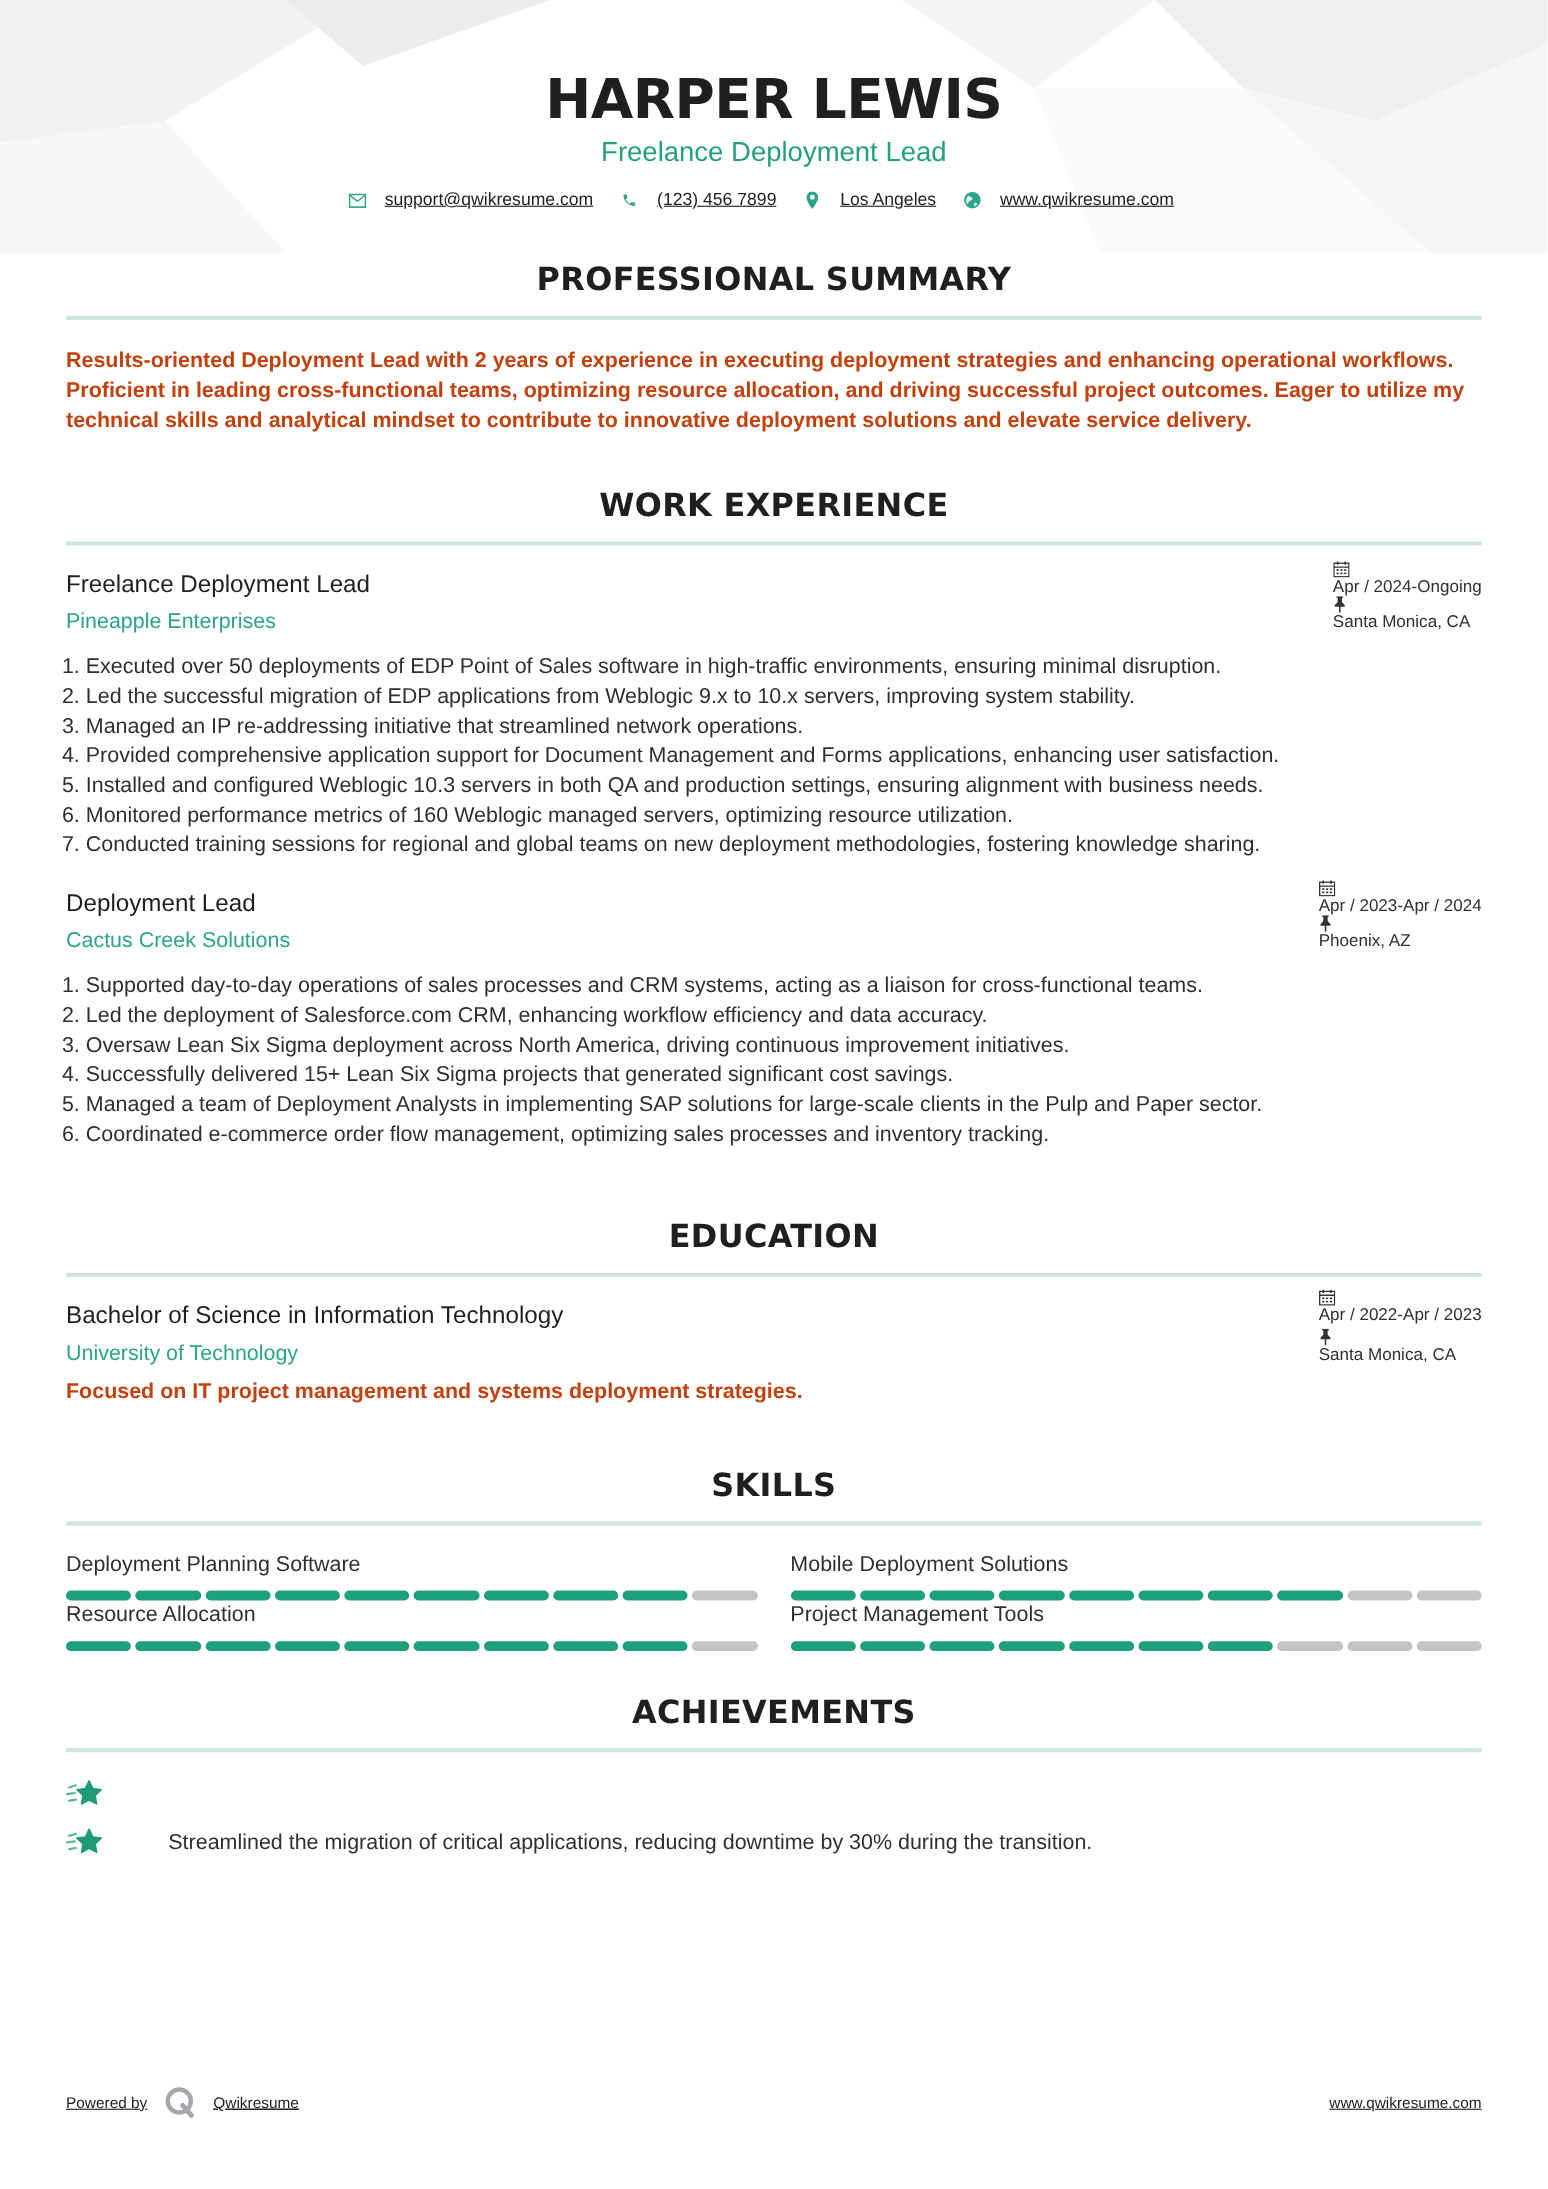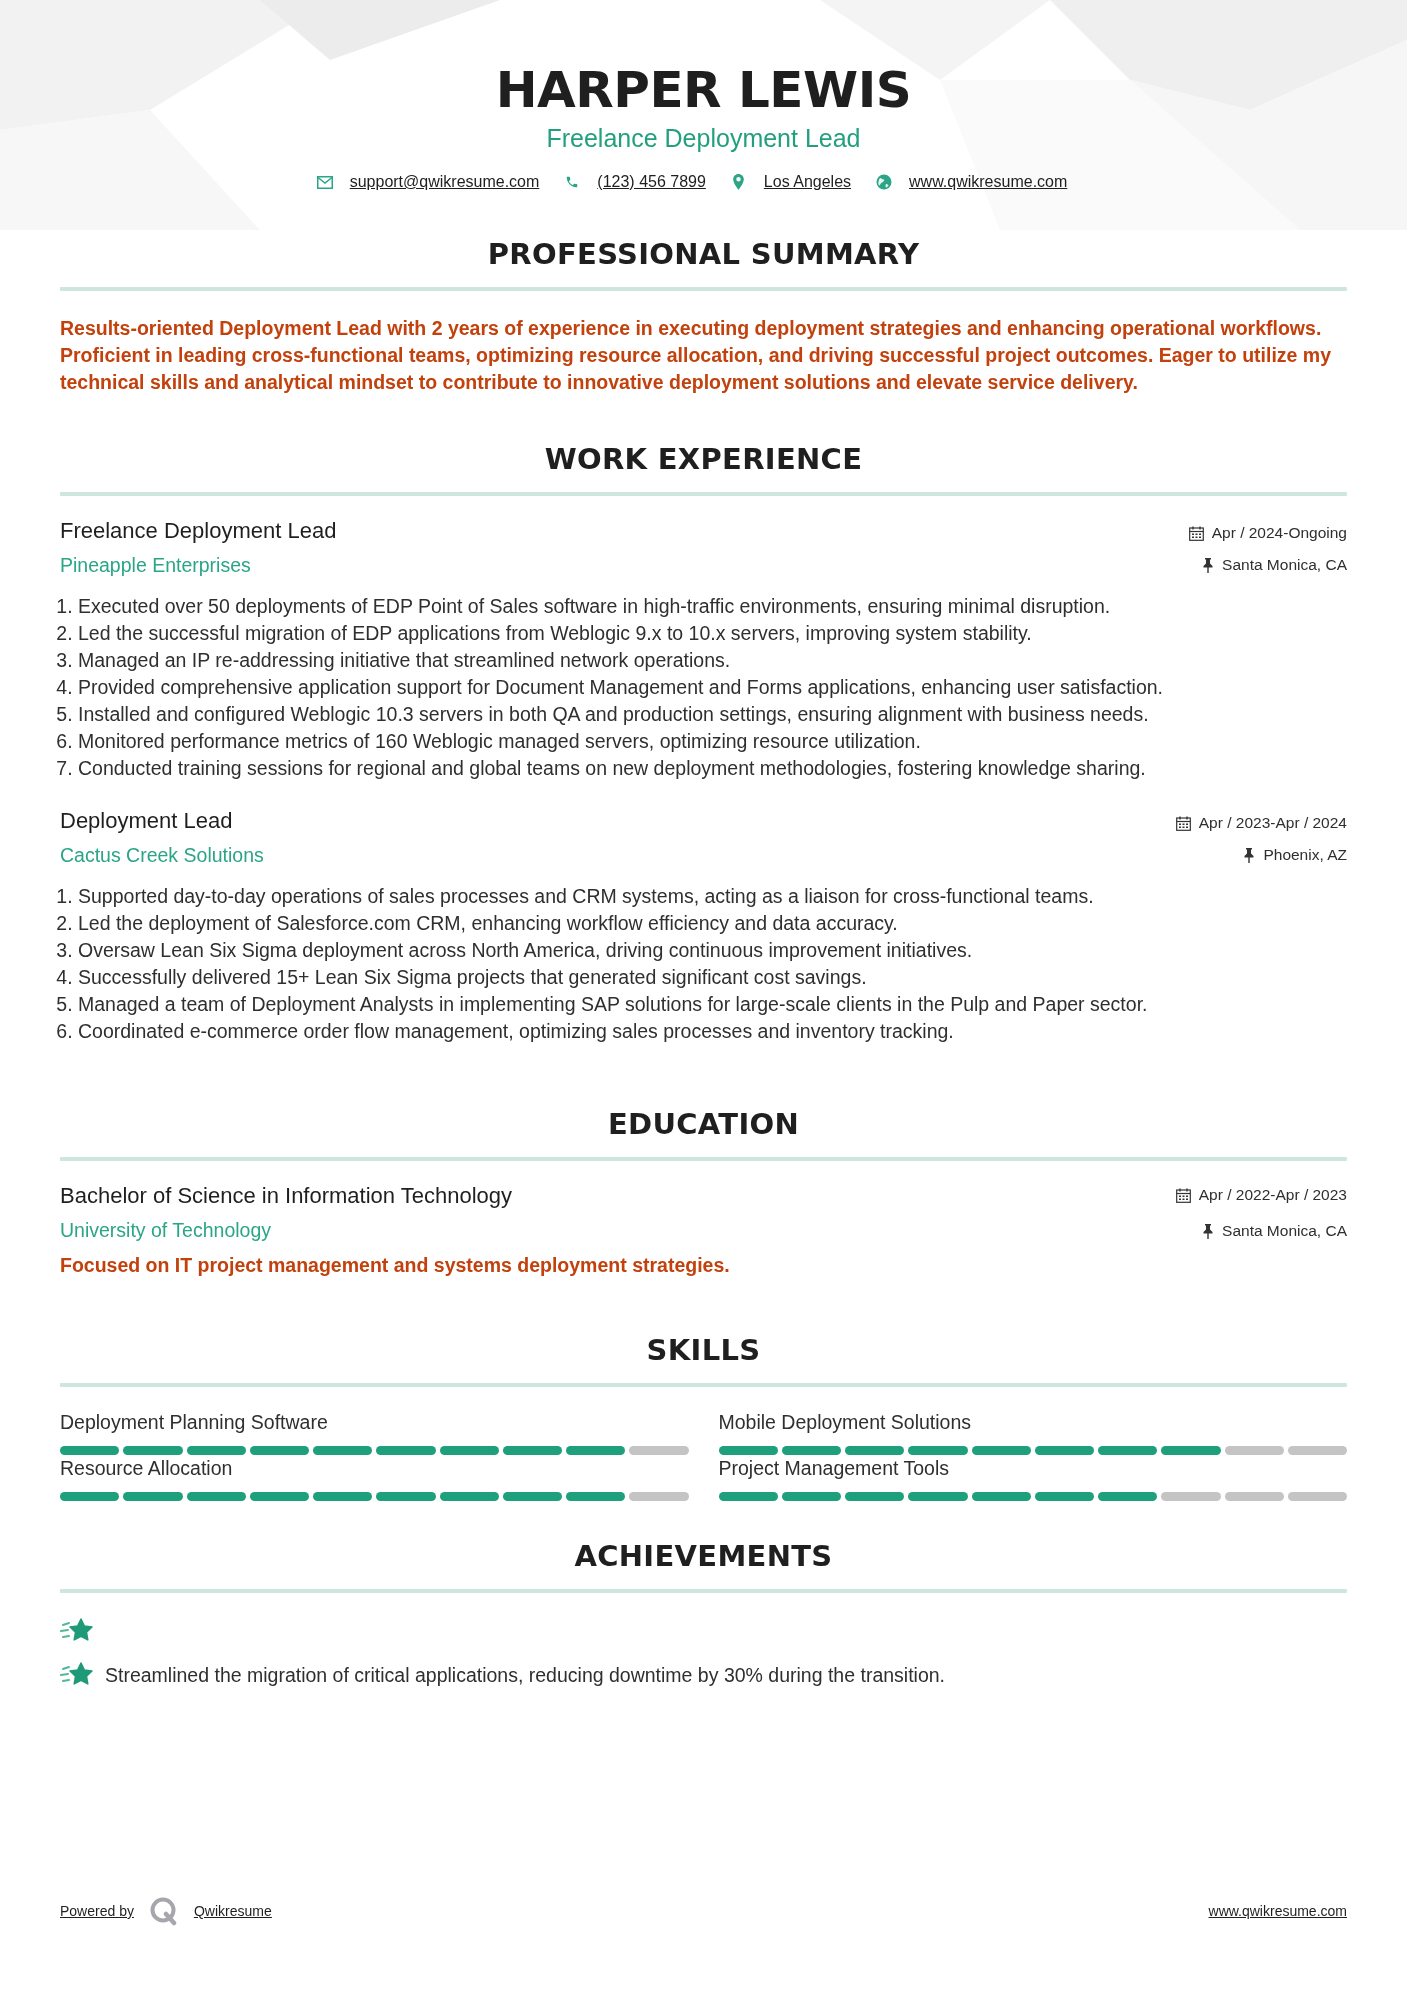--- a/index.html
+++ b/index.html
@@ -45,37 +45,37 @@
     }
     .section-rule { height: 4px; background: #cfe6e0; margin-top: 16px; border-radius: 1px; }
     .body-text { font-size: 19.5px; line-height: 27px; color: #c2410c; font-weight: bold; }
 
     
     .entry { position: relative; }
     .entry-head { display: flex; justify-content: space-between; align-items: flex-start; }
     .entry-title { font-size: 22px; color: #1f1f1f; line-height: 30px; }
     .entry-org { font-size: 19.5px; color: #2aa585; margin-top: 6px; line-height: 27px; }
     .entry-meta { text-align: right; font-size: 15.5px; color: #2f2f2f; }
-    .meta-row { display: flex; justify-content: flex-end; align-items: center; height: 20px; }
+    .meta-row { display: flex; justify-content: flex-end; align-items: flex-start; height: 20px; flex-direction: column; }
     .meta-row + .meta-row { margin-top: 12px; }
     .meta-row .ic { margin-right: 8px; display:inline-flex; }
     ol.bullets { margin-top: 14px; padding-left: 18px; font-size: 19.5px; line-height: 27px; color: #2f2f2f; }
     ol.bullets li { padding-left: 0; }
 
     
     .skills-grid { display: grid; grid-template-columns: repeat(2, 1fr); column-gap: 30px; margin-top: 22px; }
     .skill-name { font-size: 19.5px; line-height: 27px; color: #2f2f2f; min-height: 27px; }
     .skill-bar { display: flex; gap: 4px; margin-top: 10px; }
     .seg { flex: 1; height: 9px; border-radius: 5px; background: #c4c4c4; }
     .seg.on { background: #1fa07c; }
 
     
     .ach-list { margin-top: 24px; }
     .ach { display: flex; align-items: center; font-size: 19.5px; line-height: 27px; color: #2f2f2f; }
-    .ach + .ach { margin-top: 16px; }
+    .ach + .ach { margin-top: 16px; gap: 48px; }
     .ach .ic { width: 34px; height: 28px; margin-right: 11px; display:inline-flex; }
 
     
     .footer {
       position: absolute; left: 60px; right: 60px; top: 1896px;
       display: flex; justify-content: space-between; align-items: center;
       font-size: 14px; color: #1f1f1f; text-decoration: underline;
     }
     .footer-left { display: flex; align-items: center; }
     .footer-left .logo { margin: 0 15px 0 15px; display:inline-flex; }

